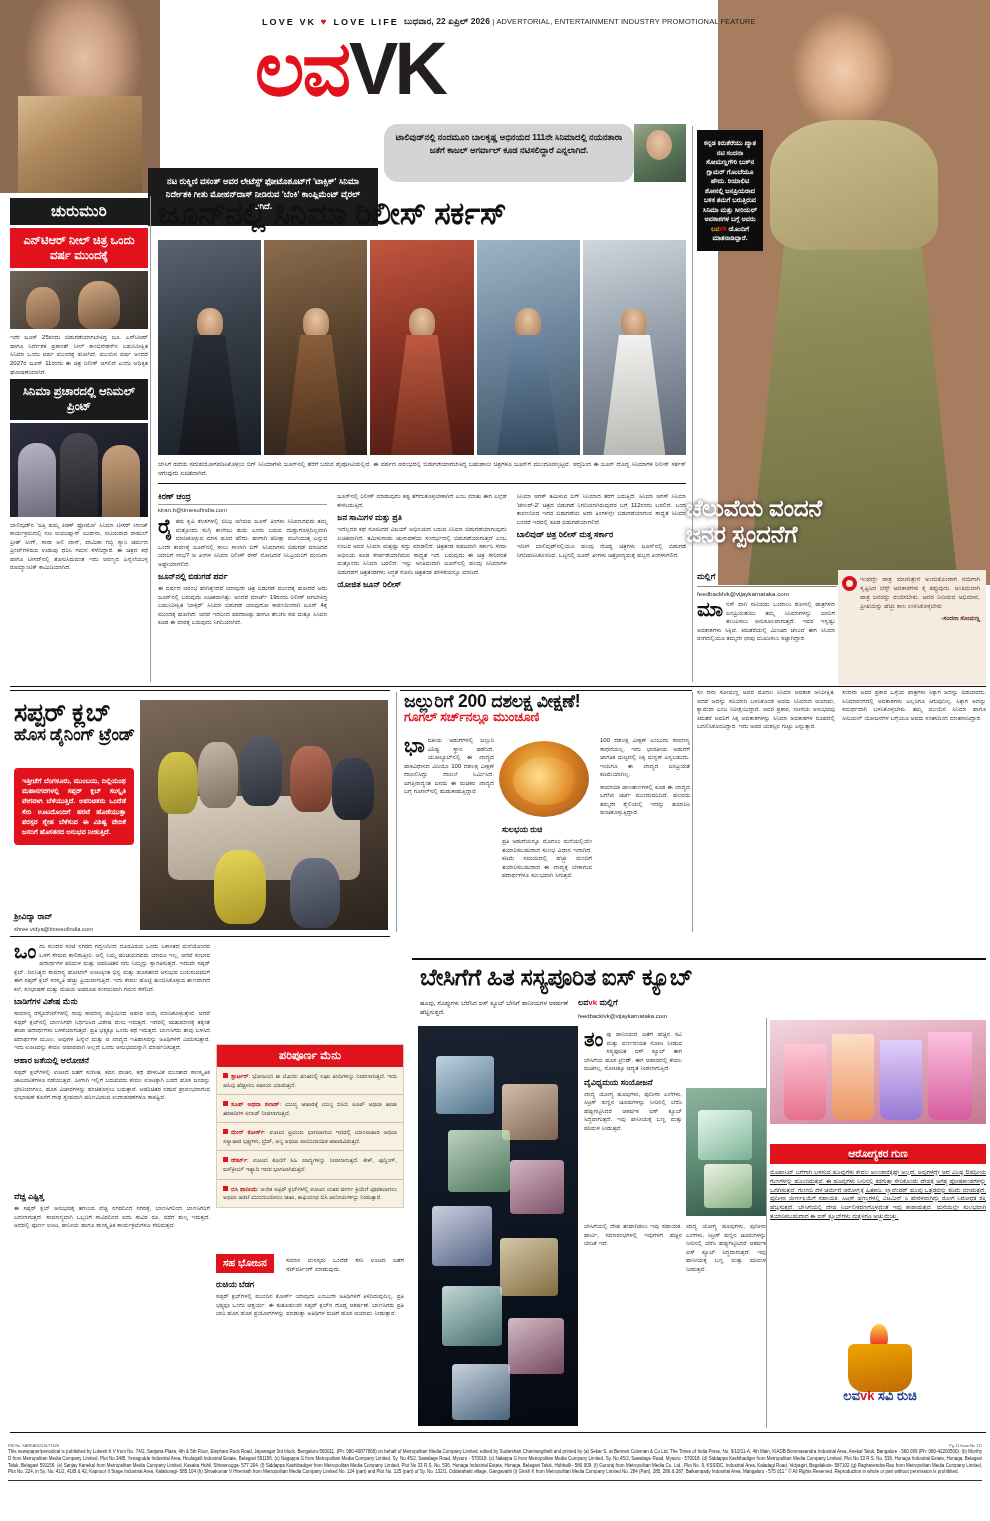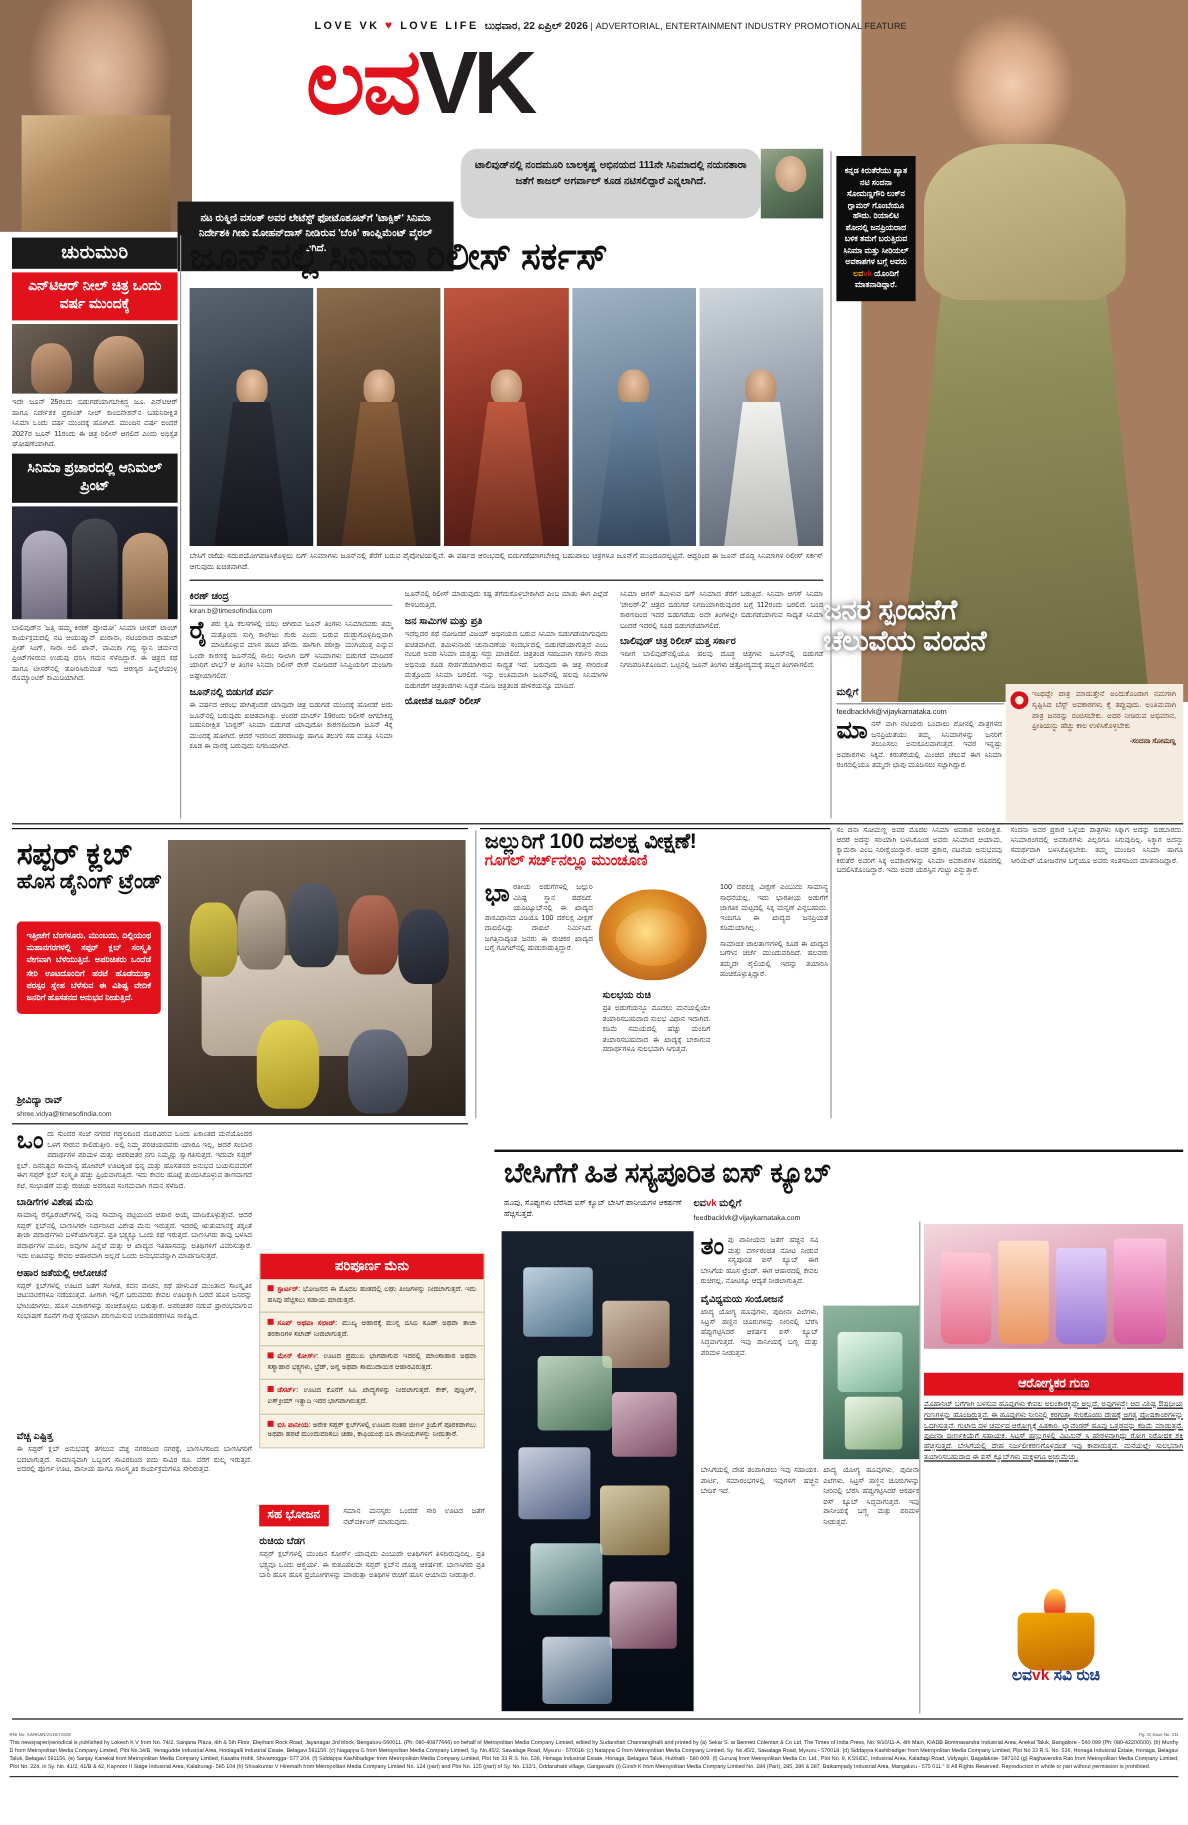--- a/index.html
+++ b/index.html
@@ -442,22 +442,22 @@
     </div>
   </div>
 
   <div class="beauty-text">
     <span>ಕನ್ನಡ ಕಿರುತೆರೆಯು ಖ್ಯಾತ ನಟಿ ಸಂದನಾ ಸೋಮಣ್ಣಗೌರಿ ಲುಕ್‌ನ ಗ್ಲಾಮರ್ ಗೊಂಬೆಯೂ ಹೌದು. ರಿಯಾಲಿಟಿ ಶೋನಲ್ಲಿ ಜನಪ್ರಿಯರಾದ ಬಳಿಕ ತಮಗೆ ಬರುತ್ತಿರುವ ಸಿನಿಮಾ ಮತ್ತು ಸೀರಿಯಲ್ ಅವಕಾಶಗಳ ಬಗ್ಗೆ ಅವರು</span>
     <span class="hl-amber">ಲವ</span><span class="hl-red">vk</span>
     <span>ಯೊಂದಿಗೆ ಮಾತನಾಡಿದ್ದಾರೆ.</span>
   </div>
 
   <div class="beauty-overlay">
+    <div>ಚೆಲುವೆಯ ವಂದನೆ</div>
     <div>ಜನರ ಸ್ಪಂದನೆಗೆ</div>
-    <div>ಚೆಲುವೆಯ ವಂದನೆ</div>
   </div>
 
   <div class="marlige">ಮಲ್ಲಿಗೆ</div>
   <div class="hsep" style="left:697px; top:586px; width:140px; background:#888;"></div>
   <div class="fb-mail">feedbacklvk@vijaykarnataka.com</div>
 
   <div class="beauty-cols">
     <div style="width:138px;" class="body-txt dropcap">ಮಾನಸ್ ವಾಗಿ ನಟಿಯರು ಒಂದಾಲು ಶೋನಲ್ಲಿ ಪಾತ್ರಗಳಿದ ಜನಪ್ರಿಯತೆಯು ತಮ್ಮ ಸಿನಿಮಾಗಳನ್ನು ಜನರಿಗೆ ತಲುಪಿಸಲು ಅನುಕೂಲವಾಗುತ್ತದೆ. ಇವರ ಇನ್ನಷ್ಟು ಅವಕಾಶಗಳು ಸಿಕ್ಕಿವೆ. ಕಿರುತೆರೆಯಲ್ಲಿ ಮಿಂಚಿದ ಚೆಲುವೆ ಈಗ ಸಿನಿಮಾ ರಂಗದಲ್ಲಿಯೂ ತಮ್ಮದೇ ಛಾಪು ಮೂಡಿಸಲು ಸಜ್ಜಾಗಿದ್ದಾರೆ.</div>
   </div>
 
@@ -519,21 +519,21 @@
       <span class="menu-sq"></span><b>ಬಿಸಿ ಪಾನೀಯ</b>: <span>ಅನೇಕ ಸಪ್ಪರ್ ಕ್ಲಬ್‌ಗಳಲ್ಲಿ ಊಟದ ನಂತರ ಜೀರ್ಣ ಕ್ರಿಯೆಗೆ ಪೂರಕವಾಗಲು ಅಥವಾ ಹರಟೆ ಮುಂದುವರಿಸಲು ಚಹಾ, ಕಾಫಿಯಂಥ ಬಿಸಿ ಪಾನೀಯಗಳನ್ನು ನೀಡುತ್ತಾರೆ.</span>
     </div>
   </div>
   <div class="menu-foot-chip">ಸಹ ಭೋಜನ</div>
   <div class="body-txt" style="position:absolute; left:286px; top:1256px; width:118px;">ಸಮಾನ ಮನಸ್ಕರು ಒಂದೆಡೆ ಸೇರಿ ಊಟದ ಜತೆಗೆ ನೆಟ್‌ವರ್ಕಿಂಗ್ ಮಾಡುವುದು.</div>
   <div class="sub-h" style="position:absolute; left:216px; top:1276px; width:188px;">ರುಚಿಯ ಬೆಡಗ</div>
   <div class="body-txt" style="position:absolute; left:216px; top:1292px; width:188px;">ಸಪ್ಪರ್ ಕ್ಲಬ್‌ಗಳಲ್ಲಿ ಮುಂದಿನ ಕೋರ್ಸ್ ಯಾವುದು ಎಂಬುದೇ ಅತಿಥಿಗಳಿಗೆ ತಿಳಿದಿರುವುದಿಲ್ಲ. ಪ್ರತಿ ಭಕ್ಷ್ಯವೂ ಒಂದು ಆಶ್ಚರ್ಯ. ಈ ಕುತೂಹಲವೇ ಸಪ್ಪರ್ ಕ್ಲಬ್‌ನ ದೊಡ್ಡ ಆಕರ್ಷಣೆ. ಬಾಣಸಿಗರು ಪ್ರತಿ ಬಾರಿ ಹೊಸ ಹೊಸ ಪ್ರಯೋಗಗಳನ್ನು ಮಾಡುತ್ತಾ ಅತಿಥಿಗಳ ರುಚಿಗೆ ಹೊಸ ಆಯಾಮ ನೀಡುತ್ತಾರೆ.</div>
 
   <div class="hsep" style="left:400px; top:690px; width:292px;"></div>
   <div class="jal-head">
-    <div>ಜಲ್ಲುರಿಗೆ 100 ದಶಲಕ್ಷ ವೀಕ್ಷಣೆ!</div>
+    <div>ಜಲ್ಲುರಿಗೆ 200 ದಶಲಕ್ಷ ವೀಕ್ಷಣೆ!</div>
     <div class="jal-sub">ಗೂಗಲ್ ಸರ್ಚ್‌ನಲ್ಲೂ ಮುಂಚೂಣಿ</div>
   </div>
   <div class="jal-photo"></div>
   <div class="jal-cols">
     <div style="width:90px;">
       <div class="body-txt dropcap">ಭಾ ರತೀಯ ಅಡುಗೆಗಳಲ್ಲಿ ಜಲ್ಲುರಿ ವಿಶಿಷ್ಟ ಸ್ಥಾನ ಪಡೆದಿದೆ. ಯೂಟ್ಯೂಬ್‌ನಲ್ಲಿ ಈ ಖಾದ್ಯದ ಪಾಕವಿಧಾನದ ವಿಡಿಯೊ 100 ದಶಲಕ್ಷ ವೀಕ್ಷಣೆ ದಾಖಲಿಸಿದ್ದು ದಾಖಲೆ ನಿರ್ಮಿಸಿದೆ. ಜಗತ್ತಿನಾದ್ಯಂತ ಜನರು ಈ ರುಚಿಕರ ಖಾದ್ಯದ ಬಗ್ಗೆ ಗೂಗಲ್‌ನಲ್ಲಿ ಹುಡುಕಾಡುತ್ತಿದ್ದಾರೆ.</div>
     </div>
     <div style="width:90px; padding-top:86px;">
       <div class="jal-tag">ಸುಲಭಯ ರುಚಿ</div>
       <div class="body-txt">ಪ್ರತಿ ಅಡುಗೆಯನ್ನೂ ಮೊದಲು ಮನೆಯಲ್ಲಿಯೇ ತಯಾರಿಸಬಹುದಾದ ಸುಲಭ ವಿಧಾನ ಇದಾಗಿದೆ. ಕಡಿಮೆ ಸಮಯದಲ್ಲಿ ಹೆಚ್ಚು ಮಂದಿಗೆ ತಯಾರಿಸಬಹುದಾದ ಈ ಖಾದ್ಯಕ್ಕೆ ಬೇಕಾಗುವ ಪದಾರ್ಥಗಳೂ ಸುಲಭವಾಗಿ ಸಿಗುತ್ತವೆ.</div>

